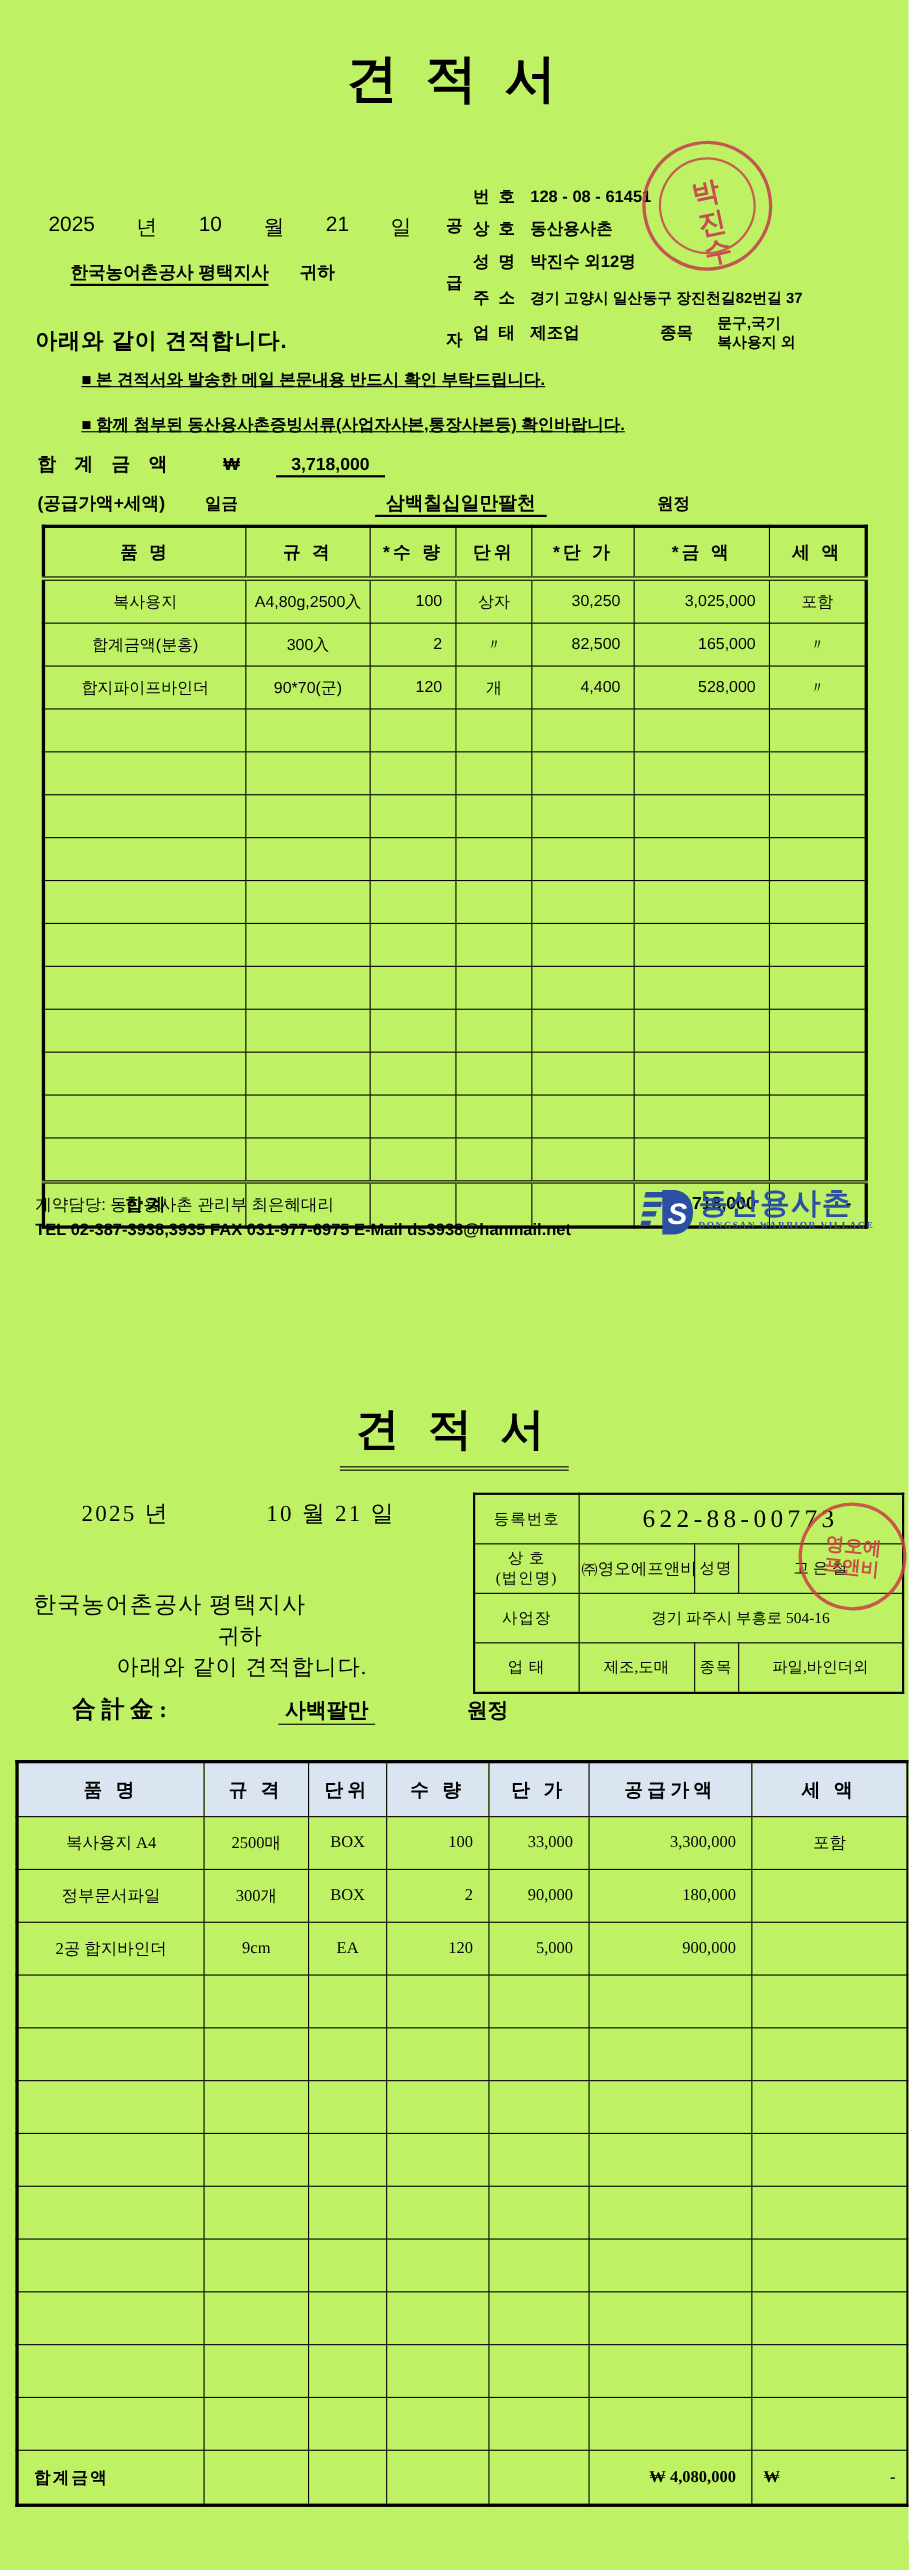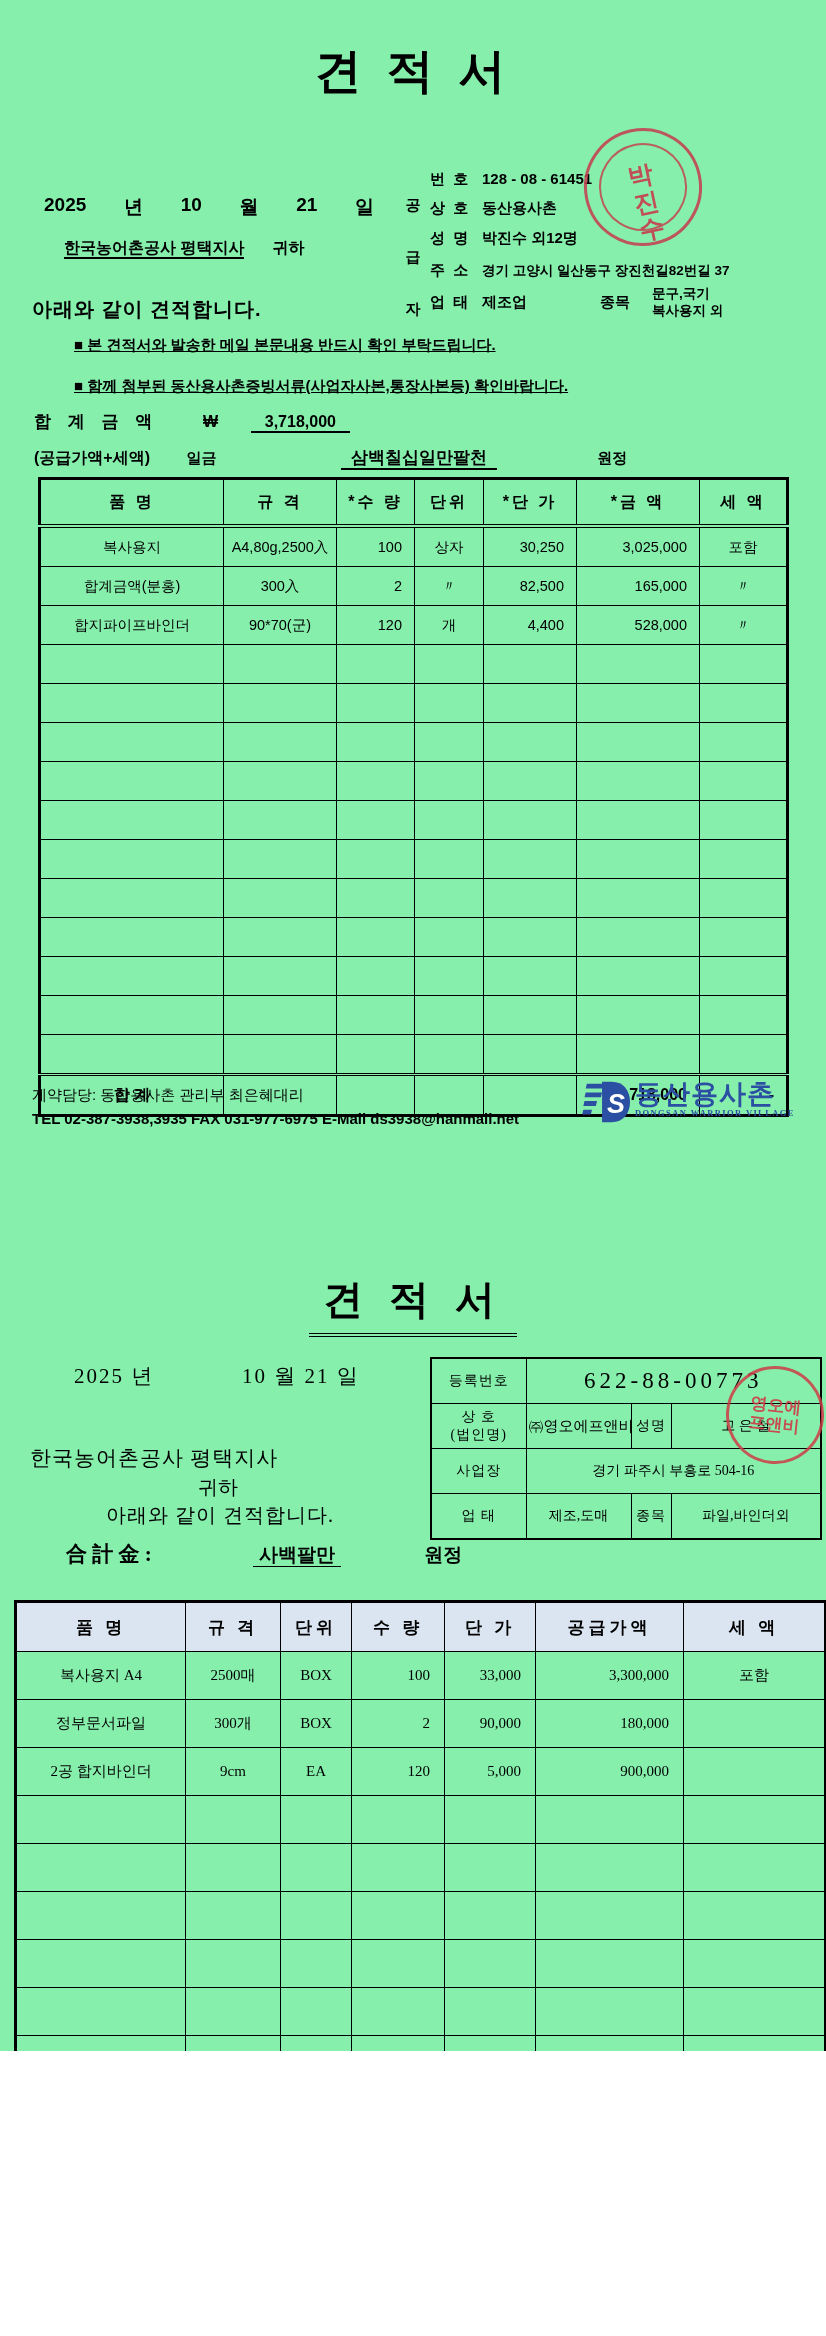--- a/index.html
+++ b/index.html
@@ -1,21 +1,21 @@
 <!DOCTYPE html>
 <html><head>
 <meta charset="utf-8">
 <style>
   html,body{margin:0;padding:0;background:#fff;}
-  #page{position:relative;width:826px;height:2051px;background:#86efac;overflow:hidden;}
+  #page{position:relative;width:826px;height:2336px;background:#bef264;overflow:hidden;}
   .abs{position:absolute;}
   
   .d1{font-family:"Liberation Sans","DejaVu Sans",sans-serif;color:#000;}
   .t1{top:40px;left:0;width:826px;text-align:center;font-size:47px;font-weight:700;letter-spacing:6px;}
-  .dateline1{top:194px;left:44px;width:330px;display:flex;justify-content:space-between;font-size:19px;font-weight:700;}
+  .dateline1{top:194px;left:44px;width:330px;display:flex;justify-content:space-between;font-size:19px;font-weight:400;}
   .supchar{font-size:15px;font-weight:700;left:404px;width:18px;text-align:center;}
   .fld{position:absolute;left:430px;font-size:15px;font-weight:700;white-space:nowrap;}
   .fld .fl{display:inline-block;width:46px;letter-spacing:2px;}
   .fld .fv{margin-left:6px;}
   .addr .fv{font-size:13.5px;}
   .biz2{position:absolute;left:600px;font-size:15px;font-weight:700;}
   .biz2v{position:absolute;left:652px;font-size:13.5px;font-weight:700;line-height:17px;}
   .stamp1{top:128px;left:584px;width:112px;height:112px;border:3px solid rgba(198,59,78,.85);border-radius:50%;transform:rotate(-12deg);display:flex;align-items:center;justify-content:center;}
   .stamp1 .inner{width:84px;height:84px;border:2px solid rgba(198,59,78,.8);border-radius:50%;display:flex;align-items:center;justify-content:center;color:rgba(198,59,78,.9);font-weight:700;font-size:25px;writing-mode:vertical-rl;letter-spacing:3px;font-family:"Liberation Serif","DejaVu Serif",serif;}
   .rcpt1{top:238px;left:64px;font-size:16px;font-weight:700;}
@@ -60,21 +60,21 @@
   .gwiha2{top:1474px;left:198px;font-size:20px;}
   .intro2{top:1502px;left:106px;font-size:20px;letter-spacing:1px;}
   .hap2{top:1540px;left:66px;font-size:21px;font-weight:700;width:700px;}
   .hap2 .kor{margin-left:96px;border-bottom:1.5px solid #000;padding:0 6px 1px;font-size:19px;}
   .hap2 .won{margin-left:78px;font-size:19px;}
   table.q2{position:absolute;top:1600px;left:14px;width:810px;border-collapse:collapse;table-layout:fixed;border:3px solid #000;font-family:"Liberation Serif","DejaVu Serif",serif;}
   table.q2 th,table.q2 td{border:1px solid #000;overflow:hidden;white-space:nowrap;}
   table.q2 th{height:46px;font-size:17px;font-weight:700;letter-spacing:4px;background:#dbe5f1;}
   table.q2 td{height:45px;font-size:15px;text-align:center;}
   table.q2 td.r{text-align:right;padding-right:14px;}
-  table.q2 tr.sum td{height:46px;font-weight:700;font-size:12px;}
+  table.q2 tr.sum td{height:46px;font-weight:700;font-size:15px;}
   table.q2 tr.sum td.lab2{text-align:left;padding-left:14px;letter-spacing:2px;}
   table.q2 tr.sum td.taxcell{padding:0 10px;}
   table.q2 tr.sum td.taxcell .flexspan{display:flex;justify-content:space-between;}
 </style>
 </head>
 <body>
 
 <div id="page">
 
   <div class="abs d1 t1"><span>견 적 서</span></div>

